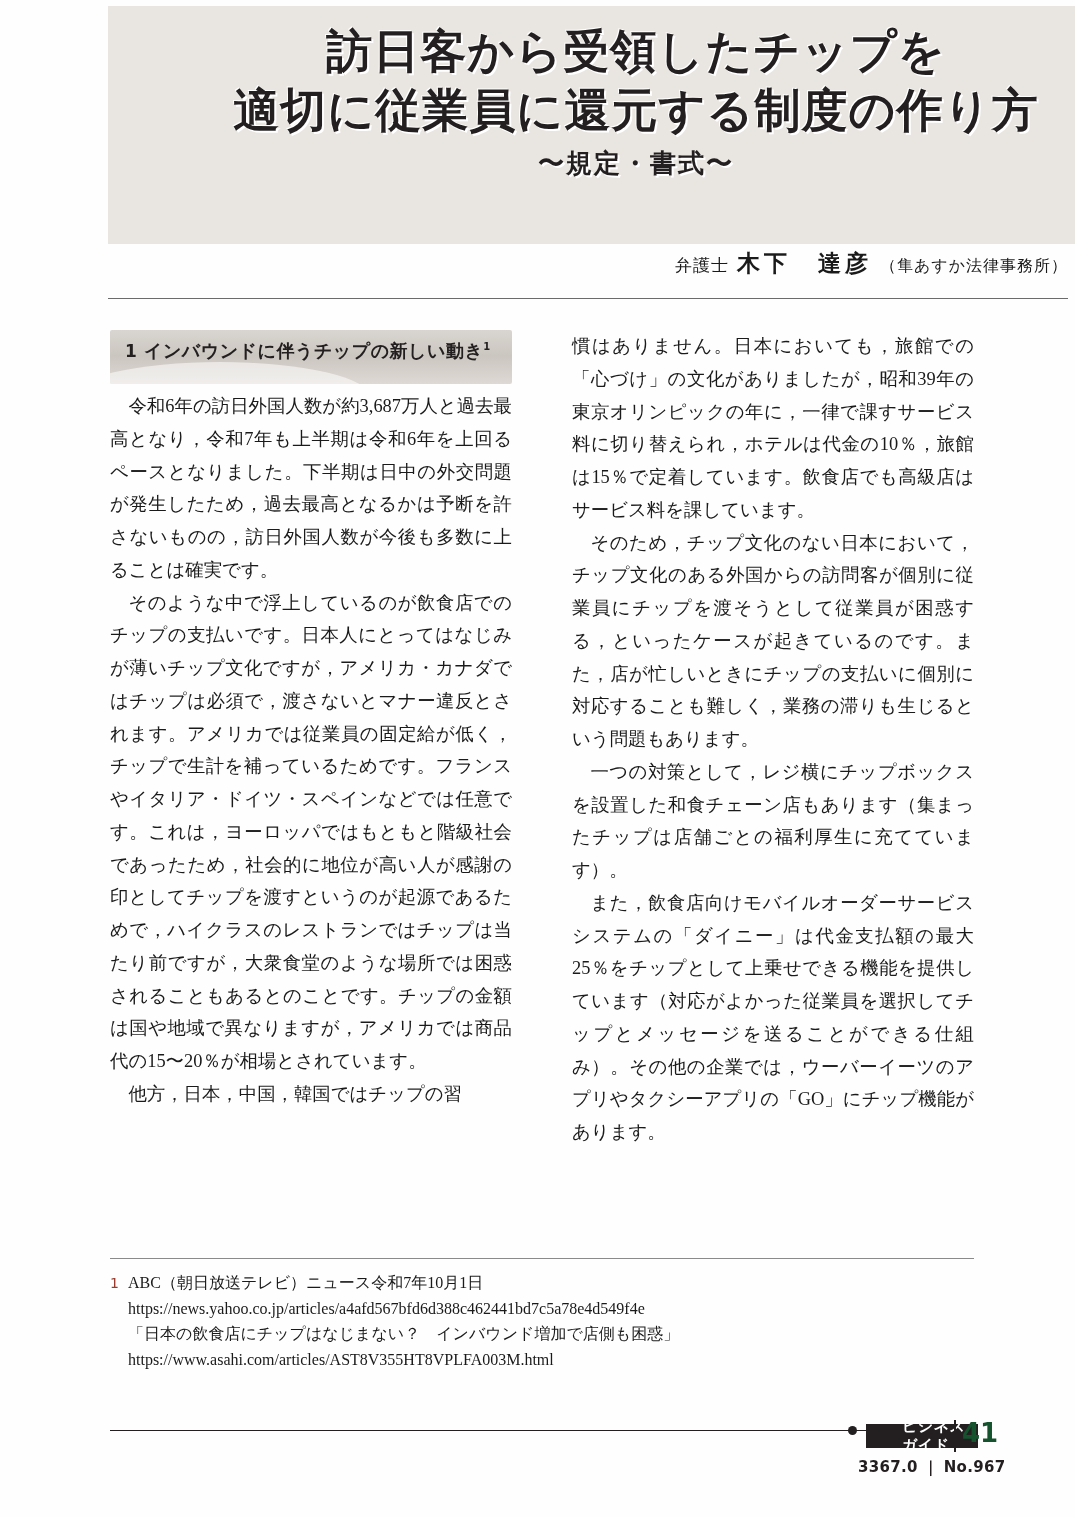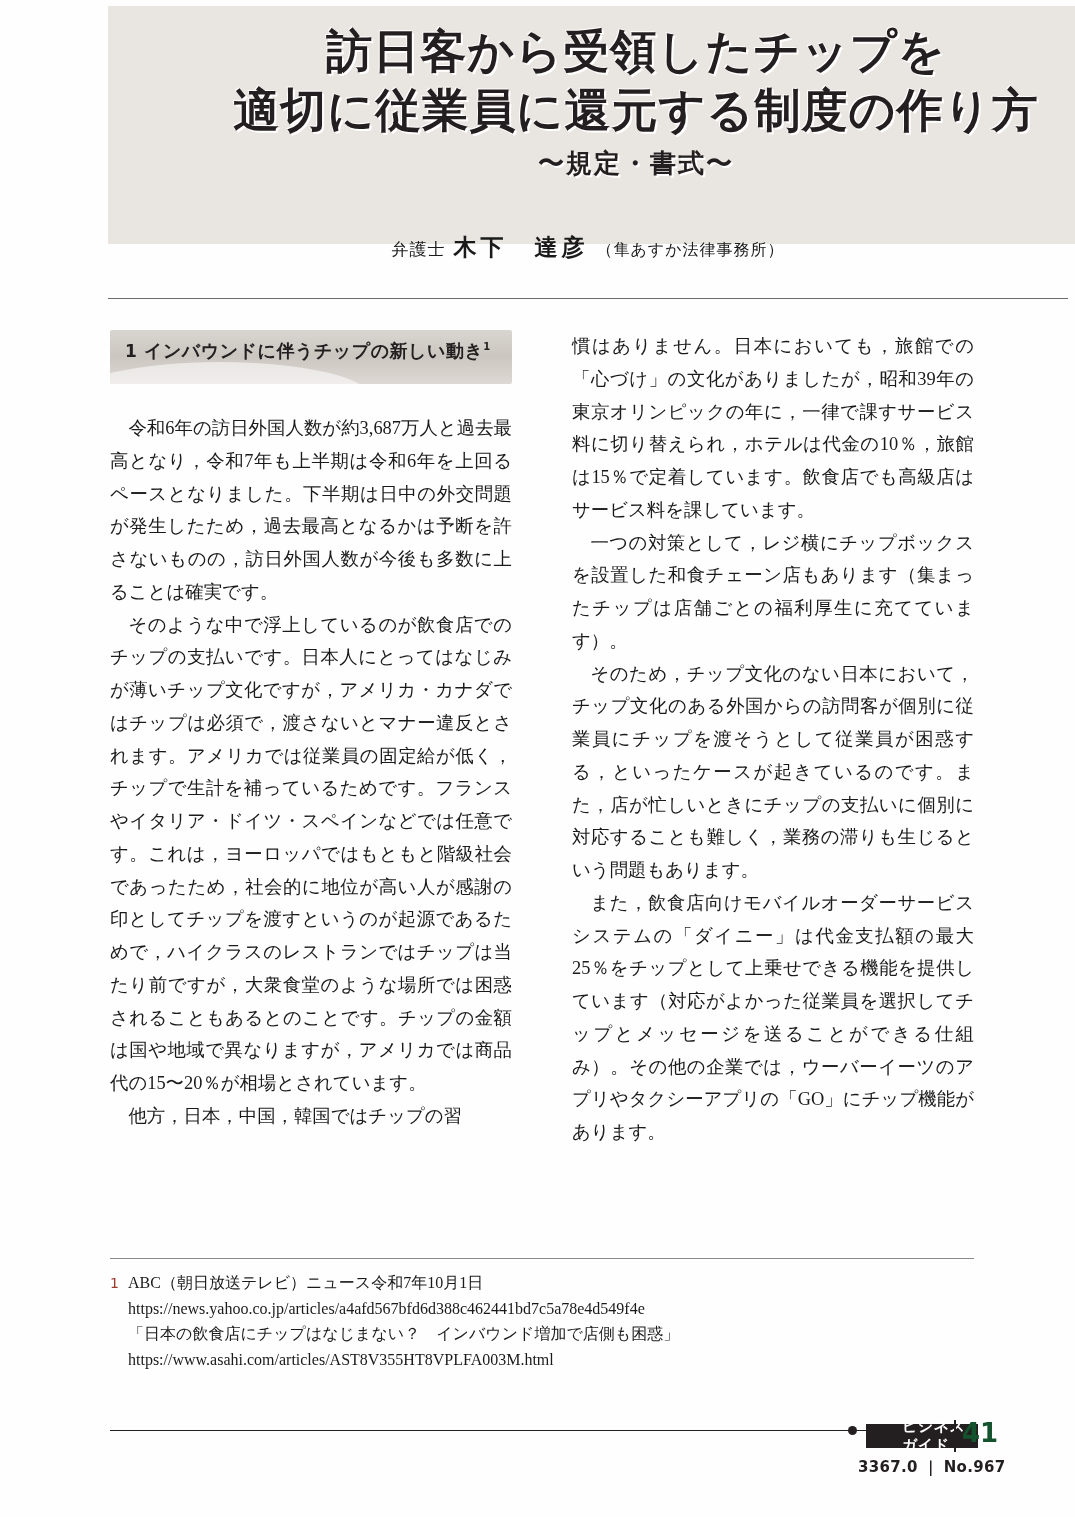--- a/index.html
+++ b/index.html
@@ -52,23 +52,23 @@
     color: #231f20;
     margin-top: 6px;
     letter-spacing: 2px;
     text-shadow: 2px 2px 0 #ffffff;
   }
 
   
   .author-row {
     position: absolute;
     left: 108px;
-    top: 232px;
+    top: 248px;
     width: 960px;
-    text-align: center;
+    text-align: right;
     font-size: 19px;
     letter-spacing: 1px;
   }
   .author-role { font-size: 17px; }
   .author-name { font-size: 23px; font-weight: bold; letter-spacing: 4px; margin: 0 8px; }
   .author-firm { font-size: 16px; }
   .rule-under-author {
     position: absolute;
     left: 108px;
     top: 298px;
@@ -95,21 +95,21 @@
 
   
   .section-head {
     position: relative;
     width: 402px;
     min-height: 54px;
     background: linear-gradient(180deg, #d9d5d0 0%, #cbc6c0 48%, #ded9d4 100%);
     border-radius: 2px;
     padding: 5px 8px 5px 8px;
     box-sizing: border-box;
-    margin-bottom: 28px;
+    margin-bottom: 6px;
     overflow: hidden;
   }
   .section-head::after {
     content: "";
     position: absolute;
     left: -40px;
     bottom: -48px;
     width: 300px;
     height: 70px;
     background: rgba(255,255,255,0.55);
@@ -250,22 +250,22 @@
     <div class="section-head">
       <span class="sec-num">1</span><span class="sec-title"><span>インバウンドに伴うチップの新しい動き</span><sup>1</sup></span>
     </div>
     <p class="indent">令和6年の訪日外国人数が約3,687万人と過去最高となり，令和7年も上半期は令和6年を上回るペースとなりました。下半期は日中の外交問題が発生したため，過去最高となるかは予断を許さないものの，訪日外国人数が今後も多数に上ることは確実です。</p>
     <p class="indent">そのような中で浮上しているのが飲食店でのチップの支払いです。日本人にとってはなじみが薄いチップ文化ですが，アメリカ・カナダではチップは必須で，渡さないとマナー違反とされます。アメリカでは従業員の固定給が低く，チップで生計を補っているためです。フランスやイタリア・ドイツ・スペインなどでは任意です。これは，ヨーロッパではもともと階級社会であったため，社会的に地位が高い人が感謝の印としてチップを渡すというのが起源であるためで，ハイクラスのレストランではチップは当たり前ですが，大衆食堂のような場所では困惑されることもあるとのことです。チップの金額は国や地域で異なりますが，アメリカでは商品代の15〜20％が相場とされています。</p>
     <p class="indent">他方，日本，中国，韓国ではチップの習</p>
   </div>
 
   <div class="col col-right">
     <p>慣はありません。日本においても，旅館での「心づけ」の文化がありましたが，昭和39年の東京オリンピックの年に，一律で課すサービス料に切り替えられ，ホテルは代金の10％，旅館は15％で定着しています。飲食店でも高級店はサービス料を課しています。</p>
+    <p class="indent">そのため，チップ文化のない日本において，チップ文化のある外国からの訪問客が個別に従業員にチップを渡そうとして従業員が困惑する，といったケースが起きているのです。また，店が忙しいときにチップの支払いに個別に対応することも難しく，業務の滞りも生じるという問題もあります。</p>
     <p class="indent">一つの対策として，レジ横にチップボックスを設置した和食チェーン店もあります（集まったチップは店舗ごとの福利厚生に充てています）。</p>
-    <p class="indent">そのため，チップ文化のない日本において，チップ文化のある外国からの訪問客が個別に従業員にチップを渡そうとして従業員が困惑する，といったケースが起きているのです。また，店が忙しいときにチップの支払いに個別に対応することも難しく，業務の滞りも生じるという問題もあります。</p>
     <p class="indent">また，飲食店向けモバイルオーダーサービスシステムの「ダイニー」は代金支払額の最大25％をチップとして上乗せできる機能を提供しています（対応がよかった従業員を選択してチップとメッセージを送ることができる仕組み）。その他の企業では，ウーバーイーツのアプリやタクシーアプリの「GO」にチップ機能があります。</p>
   </div>
 
   <div class="footnote-rule"></div>
   <div class="footnote">
     <span class="fn-marker">1</span><span class="fn-body">
       <div>ABC（朝日放送テレビ）ニュース令和7年10月1日</div>
       <div>https://news.yahoo.co.jp/articles/a4afd567bfd6d388c462441bd7c5a78e4d549f4e</div>
       <div>「日本の飲食店にチップはなじまない？　インバウンド増加で店側も困惑」</div>
       <div>https://www.asahi.com/articles/AST8V355HT8VPLFA003M.html</div>

